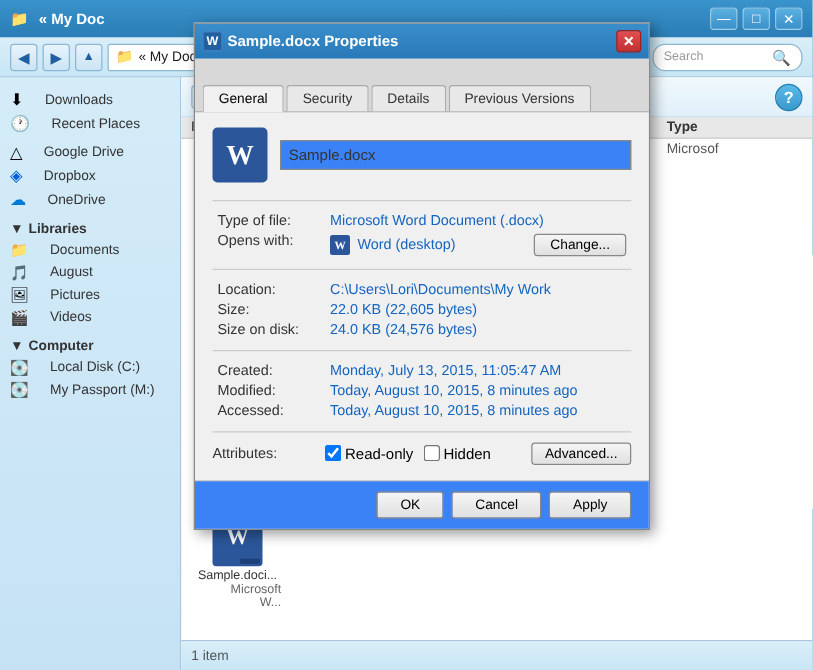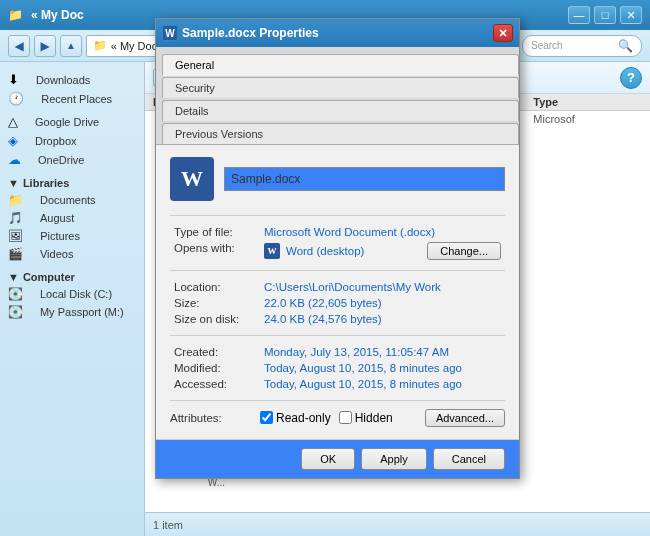--- a/index.html
+++ b/index.html
@@ -225,24 +225,23 @@
       align-items: center;
       justify-content: center;
       cursor: pointer;
       font-weight: bold;
     }
 
     .dialog-tabs {
       display: flex;
       background: #d8d8d8;
       border-bottom: 1px solid #aaa;
-      padding-top: 7px;
+      padding-top: 21px;
       padding-left: 6px;
       gap: 2px;
-      flex-direction: column;
     }
     .tab {
       padding: 4px 12px;
       border: 1px solid #aaa;
       border-bottom: none;
       border-radius: 3px 3px 0 0;
       background: #e8e8e8;
       cursor: pointer;
       font-size: 11px;
       color: #333;
@@ -632,19 +631,19 @@
         </button>
       </div>
     </div>
   </div>
 
   <div class="dialog-footer">
     <button class="footer-btn">
       <span>OK</span>
     </button>
     <button class="footer-btn">
-      <span>Apply</span>
+      <span>Cancel</span>
     </button>
     <button class="footer-btn">
-      <span>Cancel</span>
+      <span>Apply</span>
     </button>
   </div>
 </div>
 
 </body></html>

